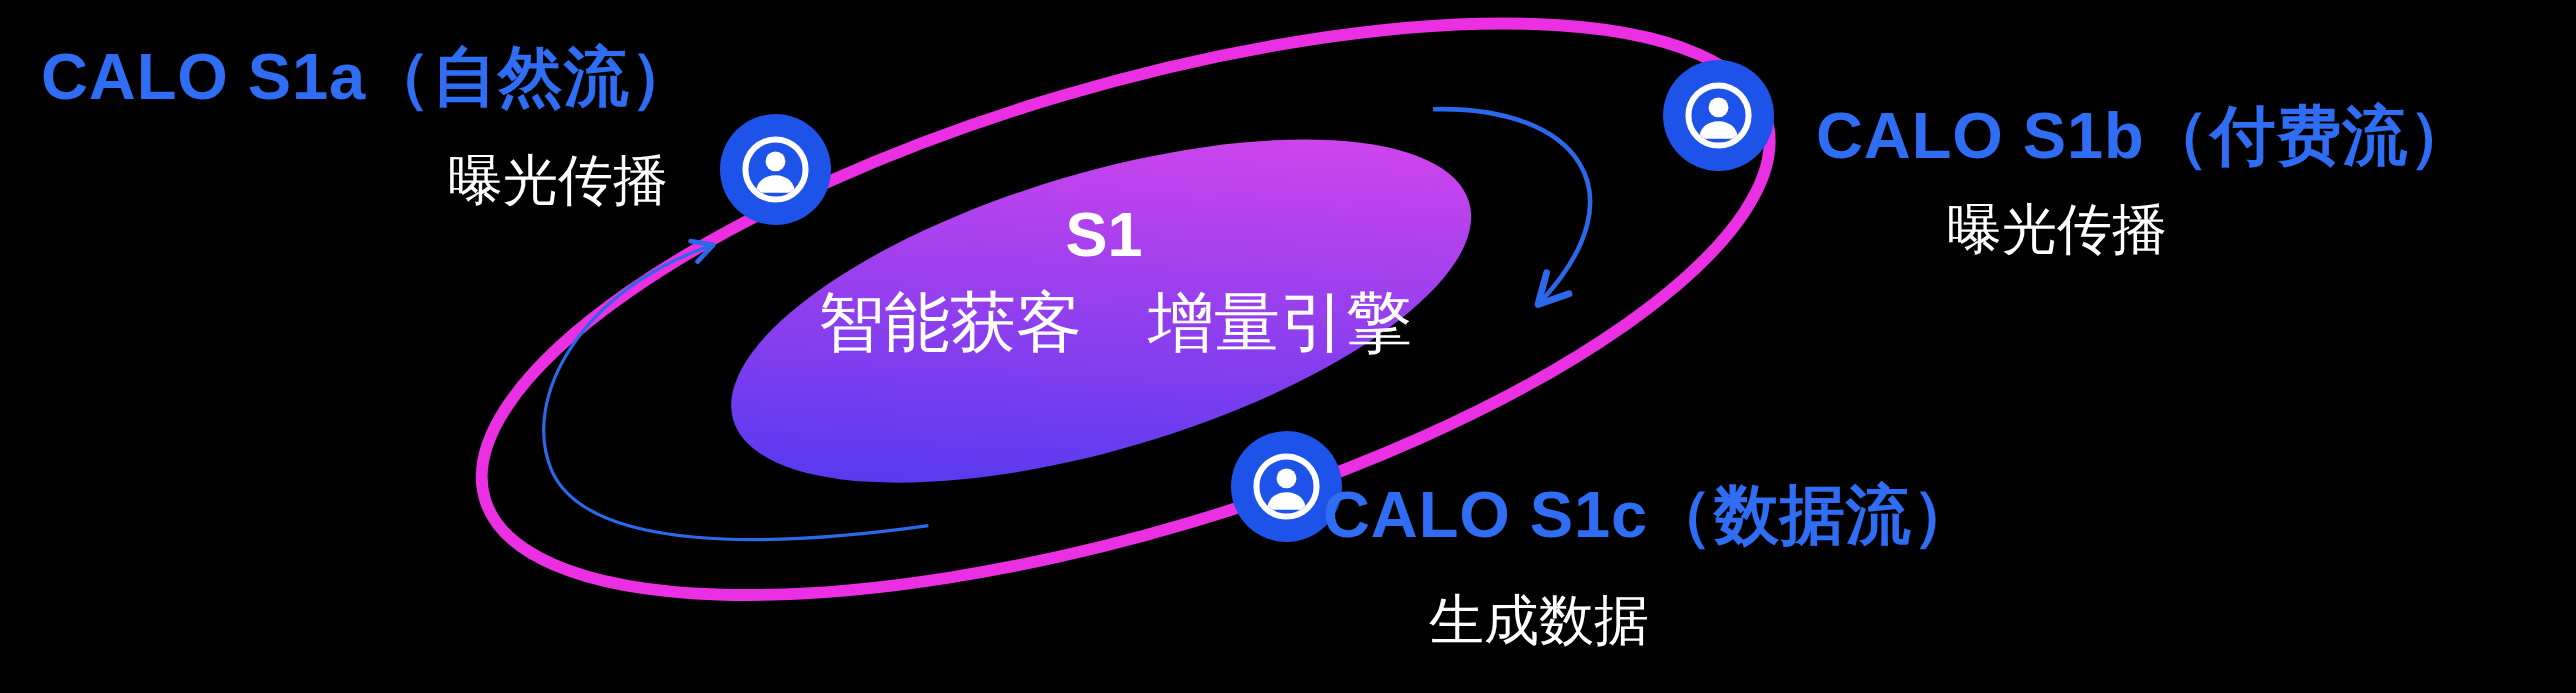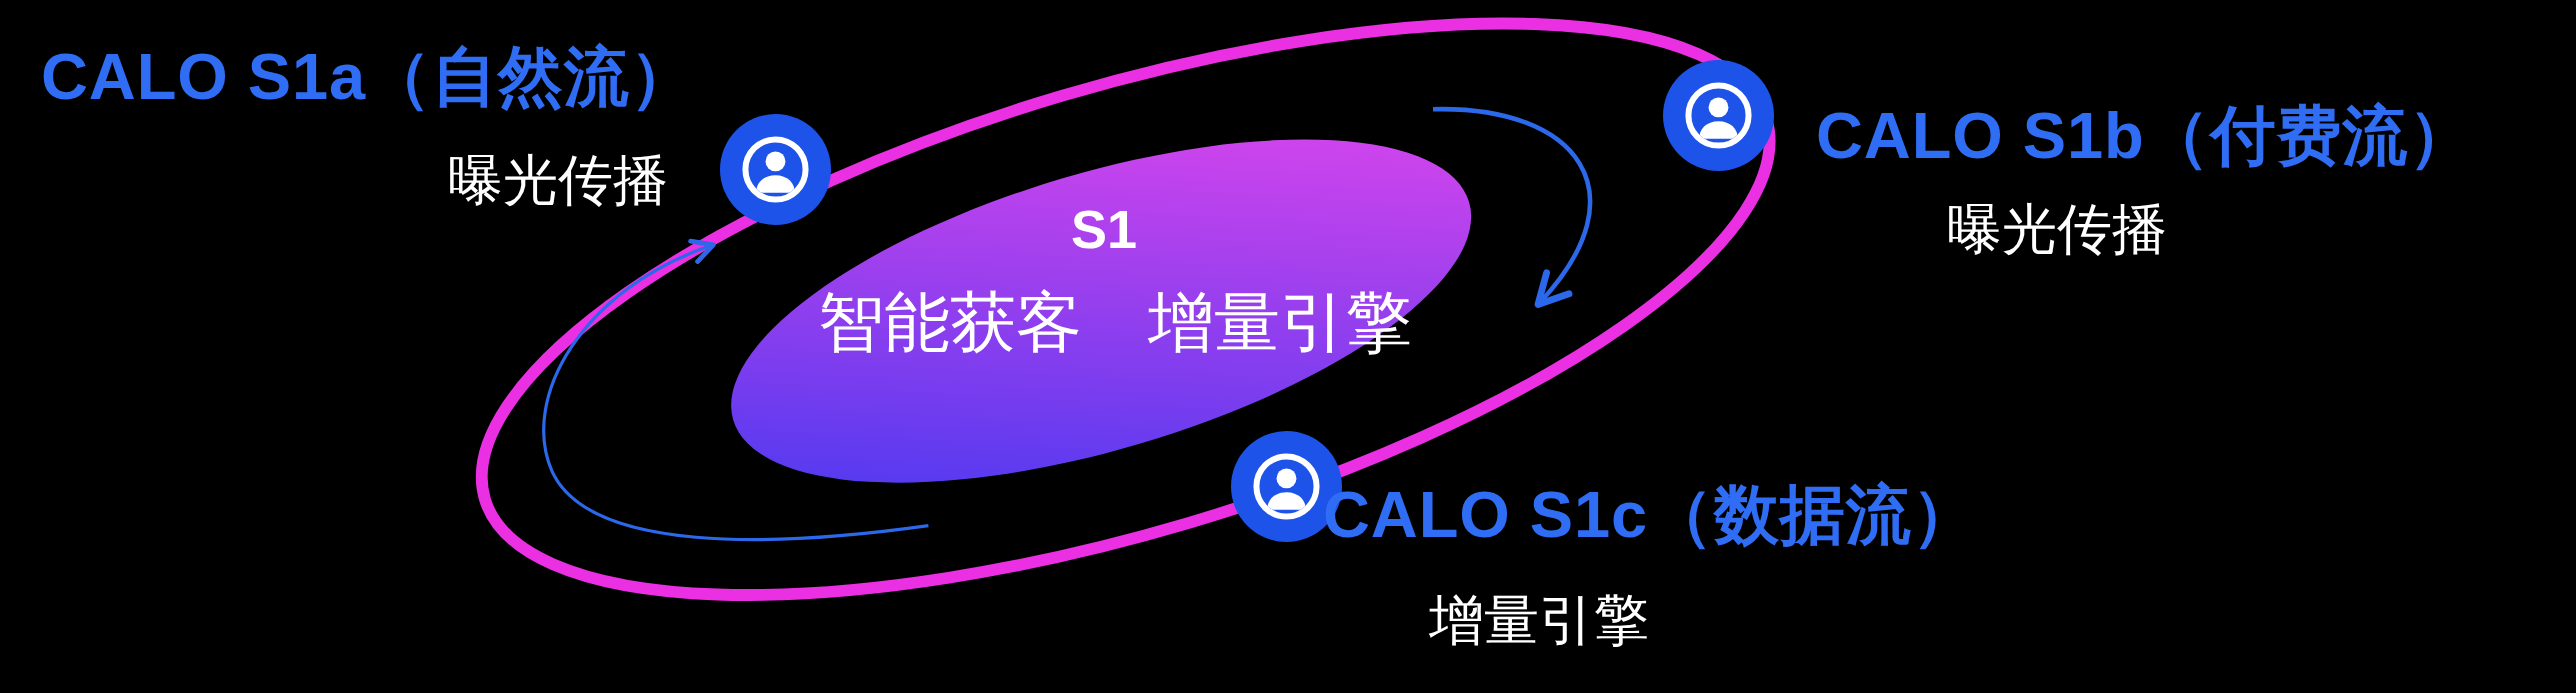--- a/index.html
+++ b/index.html
@@ -30,21 +30,21 @@
     color:var(--white);
     font-size:55px;
     font-weight:500;
     white-space:nowrap;
   }
   .center-title{
     position:absolute;
     left:922px; top:198px; width:364px;
     text-align:center;
     color:var(--white);
-    font-size:54px;
+    font-size:63px;
     font-weight:600;
   }
   .center-subtitle{
     position:absolute;
     left:818px; top:278px; width:582px;
     text-align:center;
     color:var(--white);
     font-size:66px;
     font-weight:500;
     white-space:pre;
@@ -125,16 +125,16 @@
     </svg>
   </div>
 
   <div class="label-main" style="left:41px;top:33px;">CALO S1a（自然流）</div>
   <div class="label-sub" style="left:448px;top:144px;">曝光传播</div>
 
   <div class="label-main" style="left:1816px;top:92px;">CALO S1b（付费流）</div>
   <div class="label-sub" style="left:1947px;top:193px;">曝光传播</div>
 
   <div class="label-main" style="left:1323px;top:471px;">CALO S1c（数据流）</div>
-  <div class="label-sub" style="left:1429px;top:584px;">增量引擎</div>
+  <div class="label-sub" style="left:1429px;top:584px;">生成数据</div>
 
 </div>
 
 
 </body></html>

